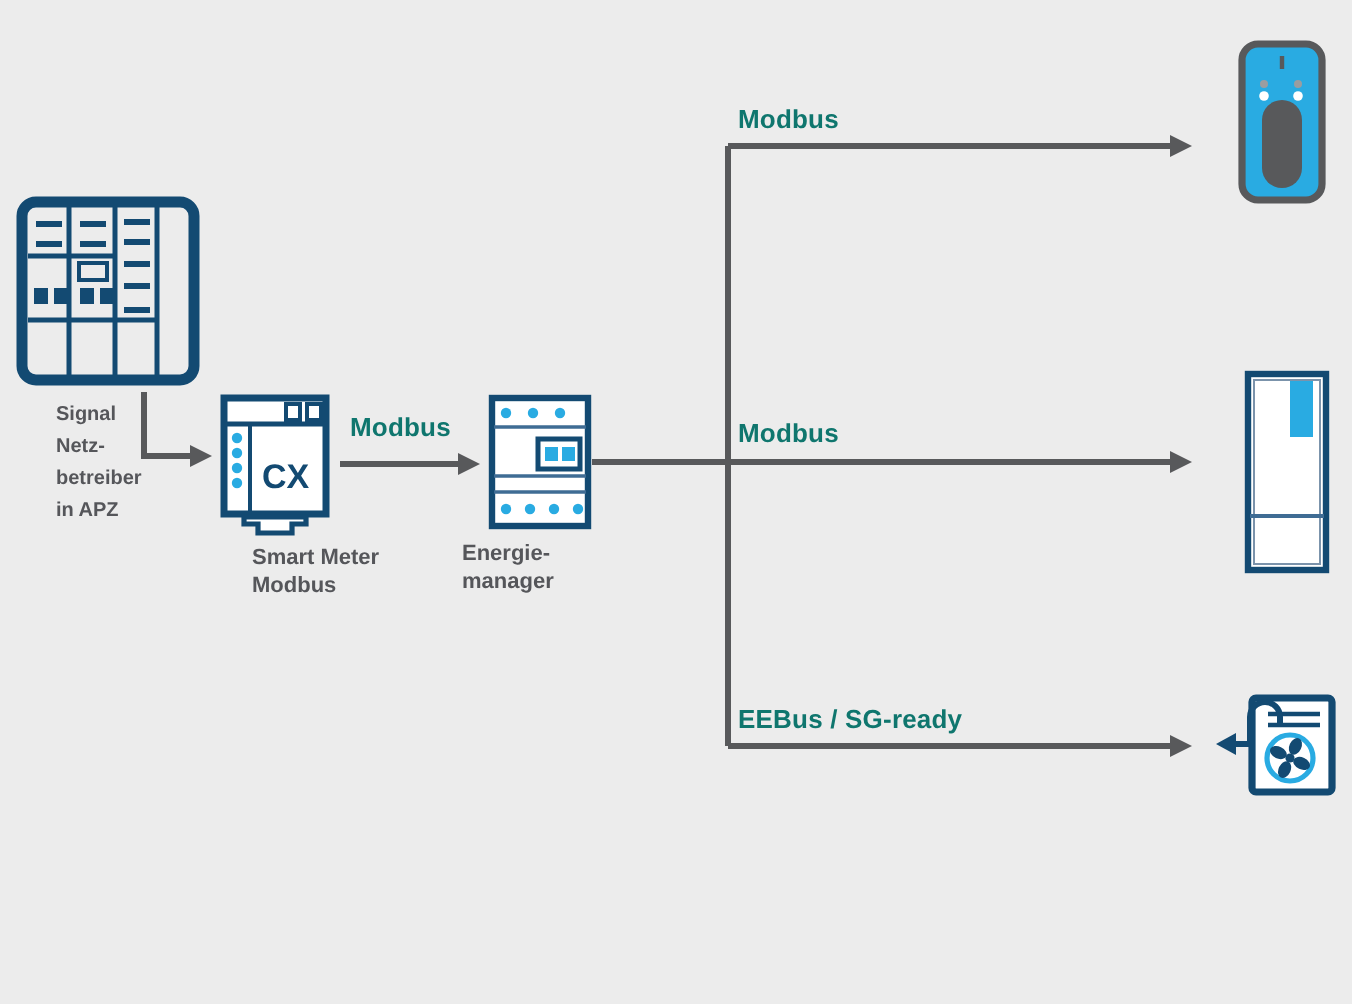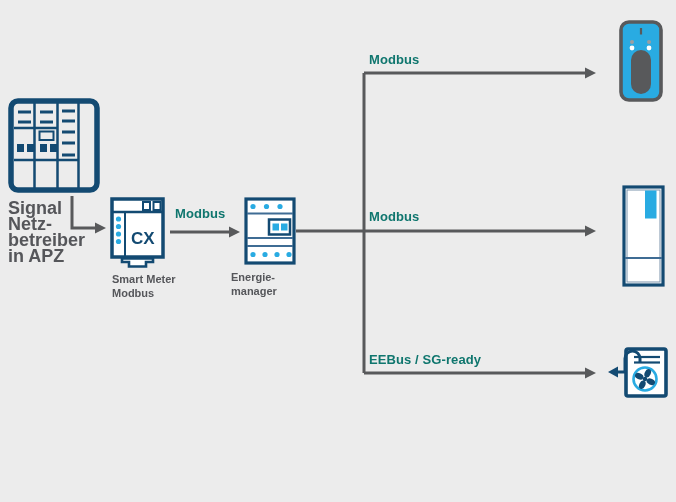--- a/index.html
+++ b/index.html
@@ -9,21 +9,21 @@
   }
   .abs{position:absolute;}
   svg{display:block;}
   .conn-label{
     position:absolute;font-weight:bold;font-size:13px;line-height:14px;color:#0f766e;
     letter-spacing:.1px;white-space:nowrap;
   }
   .node-label{
     position:absolute;font-weight:bold;color:#55565a;white-space:nowrap;
   }
-  .node-label.big{font-size:18px;line-height:16px;}
+  .node-label.big{font-size:10px;line-height:16px;margin-left:20px;}
   .node-label.small{font-size:11px;line-height:13.5px;}
   .cx-text{font-weight:bold;font-size:17px;font-family:"Liberation Sans",sans-serif;}
 </style>
 </head>
 <body>
 
 <div class="stage">
 
   <svg class="abs" style="left:0;top:0" width="676" height="502" viewBox="0 0 676 502">
     <g stroke="#58595b" stroke-width="3" fill="none">
@@ -85,21 +85,21 @@
     <g fill="#29abe2">
       <circle cx="8.5" cy="22" r="2.6"></circle>
         <circle cx="8.5" cy="29.5" r="2.6"></circle>
       <circle cx="8.5" cy="37" r="2.6"></circle>
         <circle cx="8.5" cy="44.5" r="2.6"></circle>
     </g>
     <text class="cx-text" x="21" y="47" fill="#134a72">CX</text>
     <path d="M12,61.5 H43 V65 H36 V69.5 H19 V65 H12 Z" fill="#fff" stroke="#134a72" stroke-width="2.6"></path>
   </svg>
 
-  <div class="node-label small" style="left:112px;top:273px">
+  <div class="node-label small" style="left:126px;top:273px">
     <div>Smart Meter</div>
     <div>Modbus</div>
   </div>
 
   <div class="conn-label" style="left:175px;top:207px">Modbus</div>
 
   <svg class="abs" style="left:244px;top:197px" width="52" height="68" viewBox="0 0 52 68">
     <rect x="2" y="2" width="48" height="64" fill="#fff" stroke="#134a72" stroke-width="3.2"></rect>
     <g stroke="#3f6c94" stroke-width="1.8">
       <line x1="3" y1="16.5" x2="49" y2="16.5"></line>

